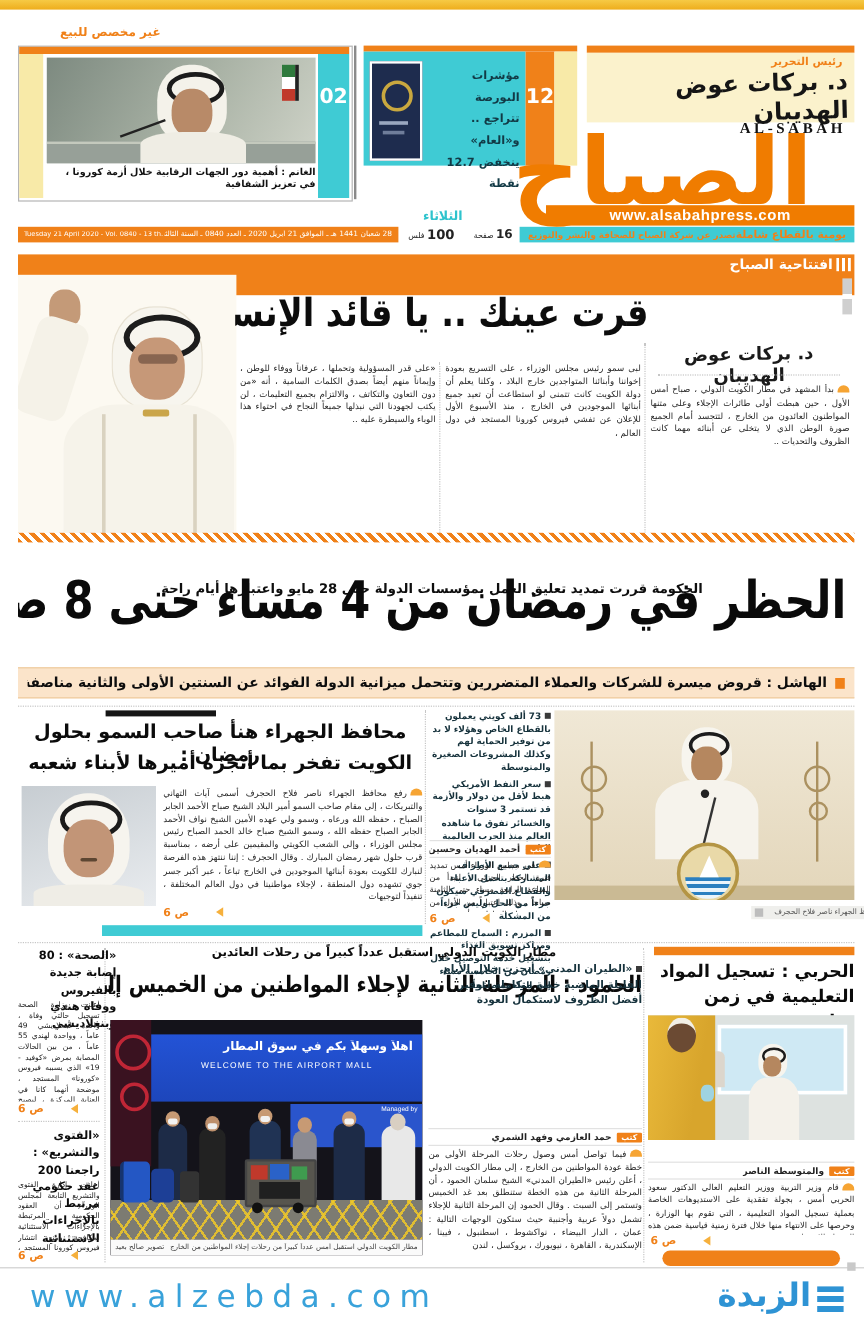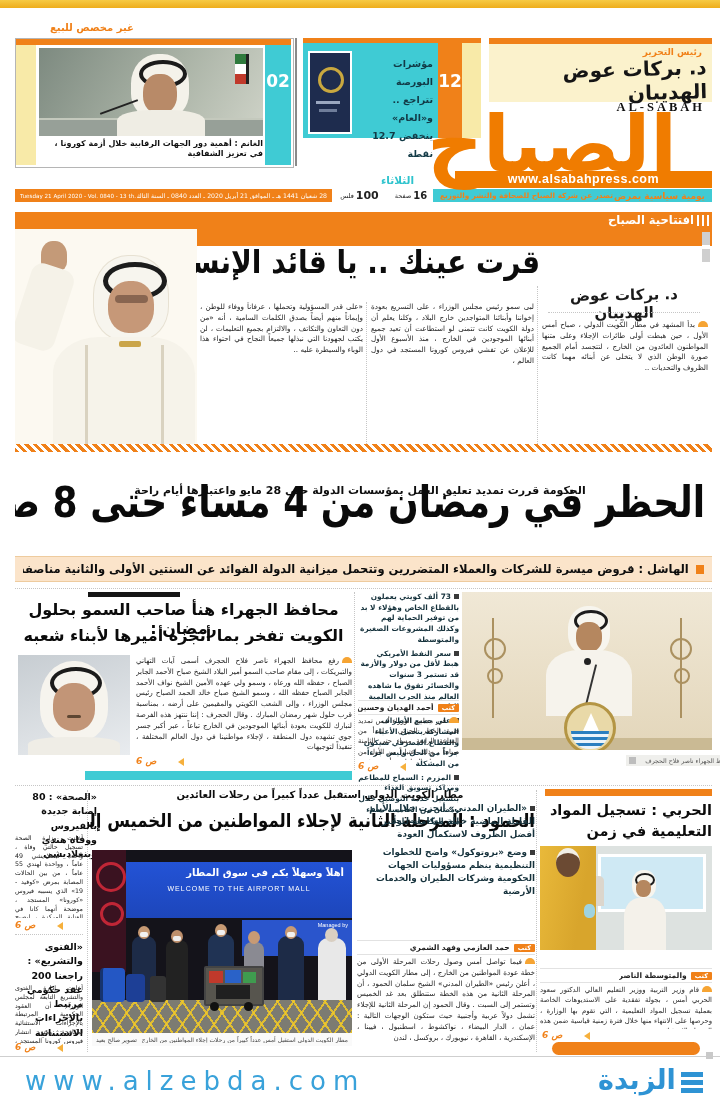--- a/index.html
+++ b/index.html
@@ -12,21 +12,21 @@
   .just{text-align:justify;text-justify:inter-word;}
   .nowrap{white-space:nowrap;overflow:hidden;}
   .orange{color:#f08119;}
   .white{color:#fff;}
   
   .sun{display:inline-block;width:10px;height:6px;border-radius:10px 10px 0 0;background:#f6a433;margin-left:3px;vertical-align:baseline;}
   .sq{display:inline-block;width:5px;height:5px;background:#3a3a3a;margin-left:3px;}
   .sq-or{display:inline-block;width:9px;height:9px;background:#f08119;}
   .capsq{position:absolute;left:3px;top:2px;width:7px;height:7px;background:#bdbdbd;}
   .chev{display:inline-block;width:0;height:0;border-top:4px solid transparent;border-bottom:4px solid transparent;border-right:6px solid #f6b03c;margin-left:2px;}
-  .more{color:#f08119;font-weight:bold;font-size:9px;display:flex;align-items:flex-end;gap:20px;font-style:italic;}
+  .more{color:#f08119;font-weight:bold;font-size:9px;display:flex;align-items:flex-start;gap:20px;}
   .cap{background:#efefec;color:#555;font-size:6.2px;line-height:11px;position:relative;text-align:right;padding:0 4px 0 14px;overflow:hidden;white-space:nowrap;}
   .byline{display:flex;align-items:center;gap:4px;border-top:1px solid #e2e2e2;border-bottom:1px solid #e2e2e2;padding:2px 0;font-size:7.5px;font-weight:bold;color:#222;}
   .tag{background:#f08119;color:#fff;font-size:6.5px;padding:0 4px;border-radius:1px;font-weight:bold;}
   .dot-v{border-left:1px dotted #c6c6c6;width:0;}
   .dot-h{border-top:1px dotted #c6c6c6;height:0;}
   .body-txt{font-size:7.2px;line-height:1.5;color:#1f1f1f;overflow:hidden;}
 </style>
 </head>
 <body>
 
@@ -80,36 +80,36 @@
   <div class="ab" style="left:489px;top:38px;width:223px;height:6px;background:#f08119;"></div>
   <div class="ab" style="left:489px;top:44px;width:223px;height:58px;background:#fbf2cc;"></div>
   <div class="ab b orange right" style="left:489px;top:47px;width:213px;font-size:9px;">رئيس التحرير</div>
   <div class="ab b right" style="left:489px;top:58px;width:218px;font-size:20px;color:#151515;transform:rotate(-1.5deg);">د. بركات عوض الهديبان</div>
   <div class="ab b right" style="left:545px;top:100px;width:160px;font-size:12.5px;letter-spacing:3px;font-family:'Liberation Serif',serif;color:#111;z-index:3;">AL-SABAH</div>
   <div class="ab center b" style="left:392px;top:102px;width:320px;height:88px;font-size:78px;line-height:84px;color:#f07c00;z-index:1;overflow:visible;">الصباح</div>
   <div class="ab" style="left:455px;top:171px;width:257px;height:17px;background:#f07c00;z-index:2;">
     <div class="center b white" style="font-size:12.5px;line-height:17px;letter-spacing:0.5px;font-family:'Liberation Sans',sans-serif;direction:ltr;">www.alsabahpress.com</div>
   </div>
 
-  <div class="ab b" style="left:344px;top:174px;width:70px;font-size:10.5px;color:#2ec3cd;text-align:right;">الثلاثاء</div>
+  <div class="ab b" style="left:334px;top:174px;width:70px;font-size:10.5px;color:#2ec3cd;text-align:center;">الثلاثاء</div>
 
   <div class="ab" style="left:15px;top:189px;width:317px;height:13px;background:#f08119;display:flex;align-items:center;justify-content:space-between;padding:0 5px;box-sizing:border-box;">
     <span class="white nowrap" style="font-size:6.2px;">28 شعبان 1441 هـ ـ الموافق 21 أبريل 2020 ـ العدد 0840 ـ السنة الثالثة عشرة</span>
     <span class="white nowrap" style="font-size:5.6px;direction:ltr;">Tuesday 21 April 2020 - Vol. 0840 - 13 th. Year</span>
   </div>
   <div class="ab" style="left:332px;top:189px;width:55px;height:13px;display:flex;align-items:center;gap:2px;justify-content:center;">
     <span class="b" style="font-size:11px;color:#222;">100</span>
     <span style="font-size:6.5px;color:#222;">فلس</span>
   </div>
   <div class="ab" style="left:389px;top:189px;width:44px;height:13px;display:flex;align-items:center;gap:2px;justify-content:center;">
     <span class="b" style="font-size:10px;color:#222;">16</span>
     <span style="font-size:6.5px;color:#222;">صفحة</span>
   </div>
   <div class="ab" style="left:433px;top:189px;width:279px;height:13px;background:#3fcbd4;display:flex;align-items:center;justify-content:space-between;padding:0 7px;box-sizing:border-box;">
-    <span class="b orange nowrap" style="font-size:9px;">يومية سياسية بمرض</span>
+    <span class="b orange nowrap" style="font-size:9px;">يومية بالقطاع شاملة</span>
     <span class="b orange nowrap" style="font-size:7.3px;">تصدر عن شركة الصباح للصحافة والنشر والتوزيع</span>
   </div>
 
   <div class="ab" style="left:15px;top:212px;width:697px;height:34px;background:#f08119;">
     <div class="right b white" style="font-size:11.5px;line-height:17px;padding-right:18px;">افتتاحية الصباح</div>
     <div class="ab" style="right:3px;top:3px;width:12px;height:11px;background:repeating-linear-gradient(90deg,#fff 0 2px,transparent 2px 5px);"></div>
   </div>
   <div class="ab" style="left:702px;top:232px;width:8px;height:30px;background:linear-gradient(180deg,#cfcfcf 0 44%,#fff 44% 56%,#cfcfcf 56%);"></div>
 
   <div class="ab" style="left:15px;top:229px;width:182px;height:222px;overflow:hidden;background:#fcf9f1;">
@@ -242,23 +242,20 @@
     <span>ص 6</span>
   </div>
 
   <div class="ab b center" style="left:120px;top:789px;width:400px;font-size:10px;color:#0d0d0d;">مطار الكويت الدولي استقبل عدداً كبيراً من رحلات العائدين</div>
   <div class="ab b center nowrap" style="left:88px;top:801px;width:447px;font-size:16.5px;line-height:40px;color:#0a0a0a;transform:scale(1,1.15);">الحمود : المرحلة الثانية لإجلاء المواطنين من الخميس إلى السبت</div>
 
   <div class="ab" style="left:357px;top:802px;width:178px;">
     <div class="right b" style="font-size:8.8px;line-height:1.5;color:#16323c;margin-bottom:4px;">
       <span class="sq"></span><span>«الطيران المدني» أنجزت خلال الأيام القليلة الماضية خطة متكاملة لتوفير أفضل الظروف لاستكمال العودة</span>
     </div>
-    <div class="right b" style="font-size:8.8px;line-height:1.5;color:#16323c;">
-      <span class="sq"></span><span>وضع «بروتوكول» واضح للخطوات التنظيمية ينظم مسؤوليات الجهات الحكومية وشركات الطيران والخدمات الأرضية</span>
-    </div>
   </div>
   <div class="ab byline" style="left:357px;top:940px;width:178px;">
     <span class="tag">كتب</span>
     <span class="nowrap">حمد العازمي وفهد الشمري</span>
   </div>
   <div class="ab body-txt just" style="left:357px;top:957px;width:178px;height:88px;">
     <span class="sun"></span><span>فيما تواصل أمس وصول رحلات المرحلة الأولى من خطة عودة المواطنين من الخارج ، إلى مطار الكويت الدولي ، أعلن رئيس «الطيران المدني» الشيخ سلمان الحمود ، أن المرحلة الثانية من هذه الخطة ستنطلق بعد غد الخميس وتستمر إلى السبت . وقال الحمود إن المرحلة الثانية للإجلاء تشمل دولاً عربية وأجنبية حيث ستكون الوجهات التالية : عمان ، الدار البيضاء ، نواكشوط ، اسطنبول ، فيينا ، الإسكندرية ، القاهرة ، نيويورك ، بروكسل ، لندن</span>
   </div>
 
   <div class="ab" style="left:92px;top:850px;width:260px;height:196px;overflow:hidden;background:#14131a;">

